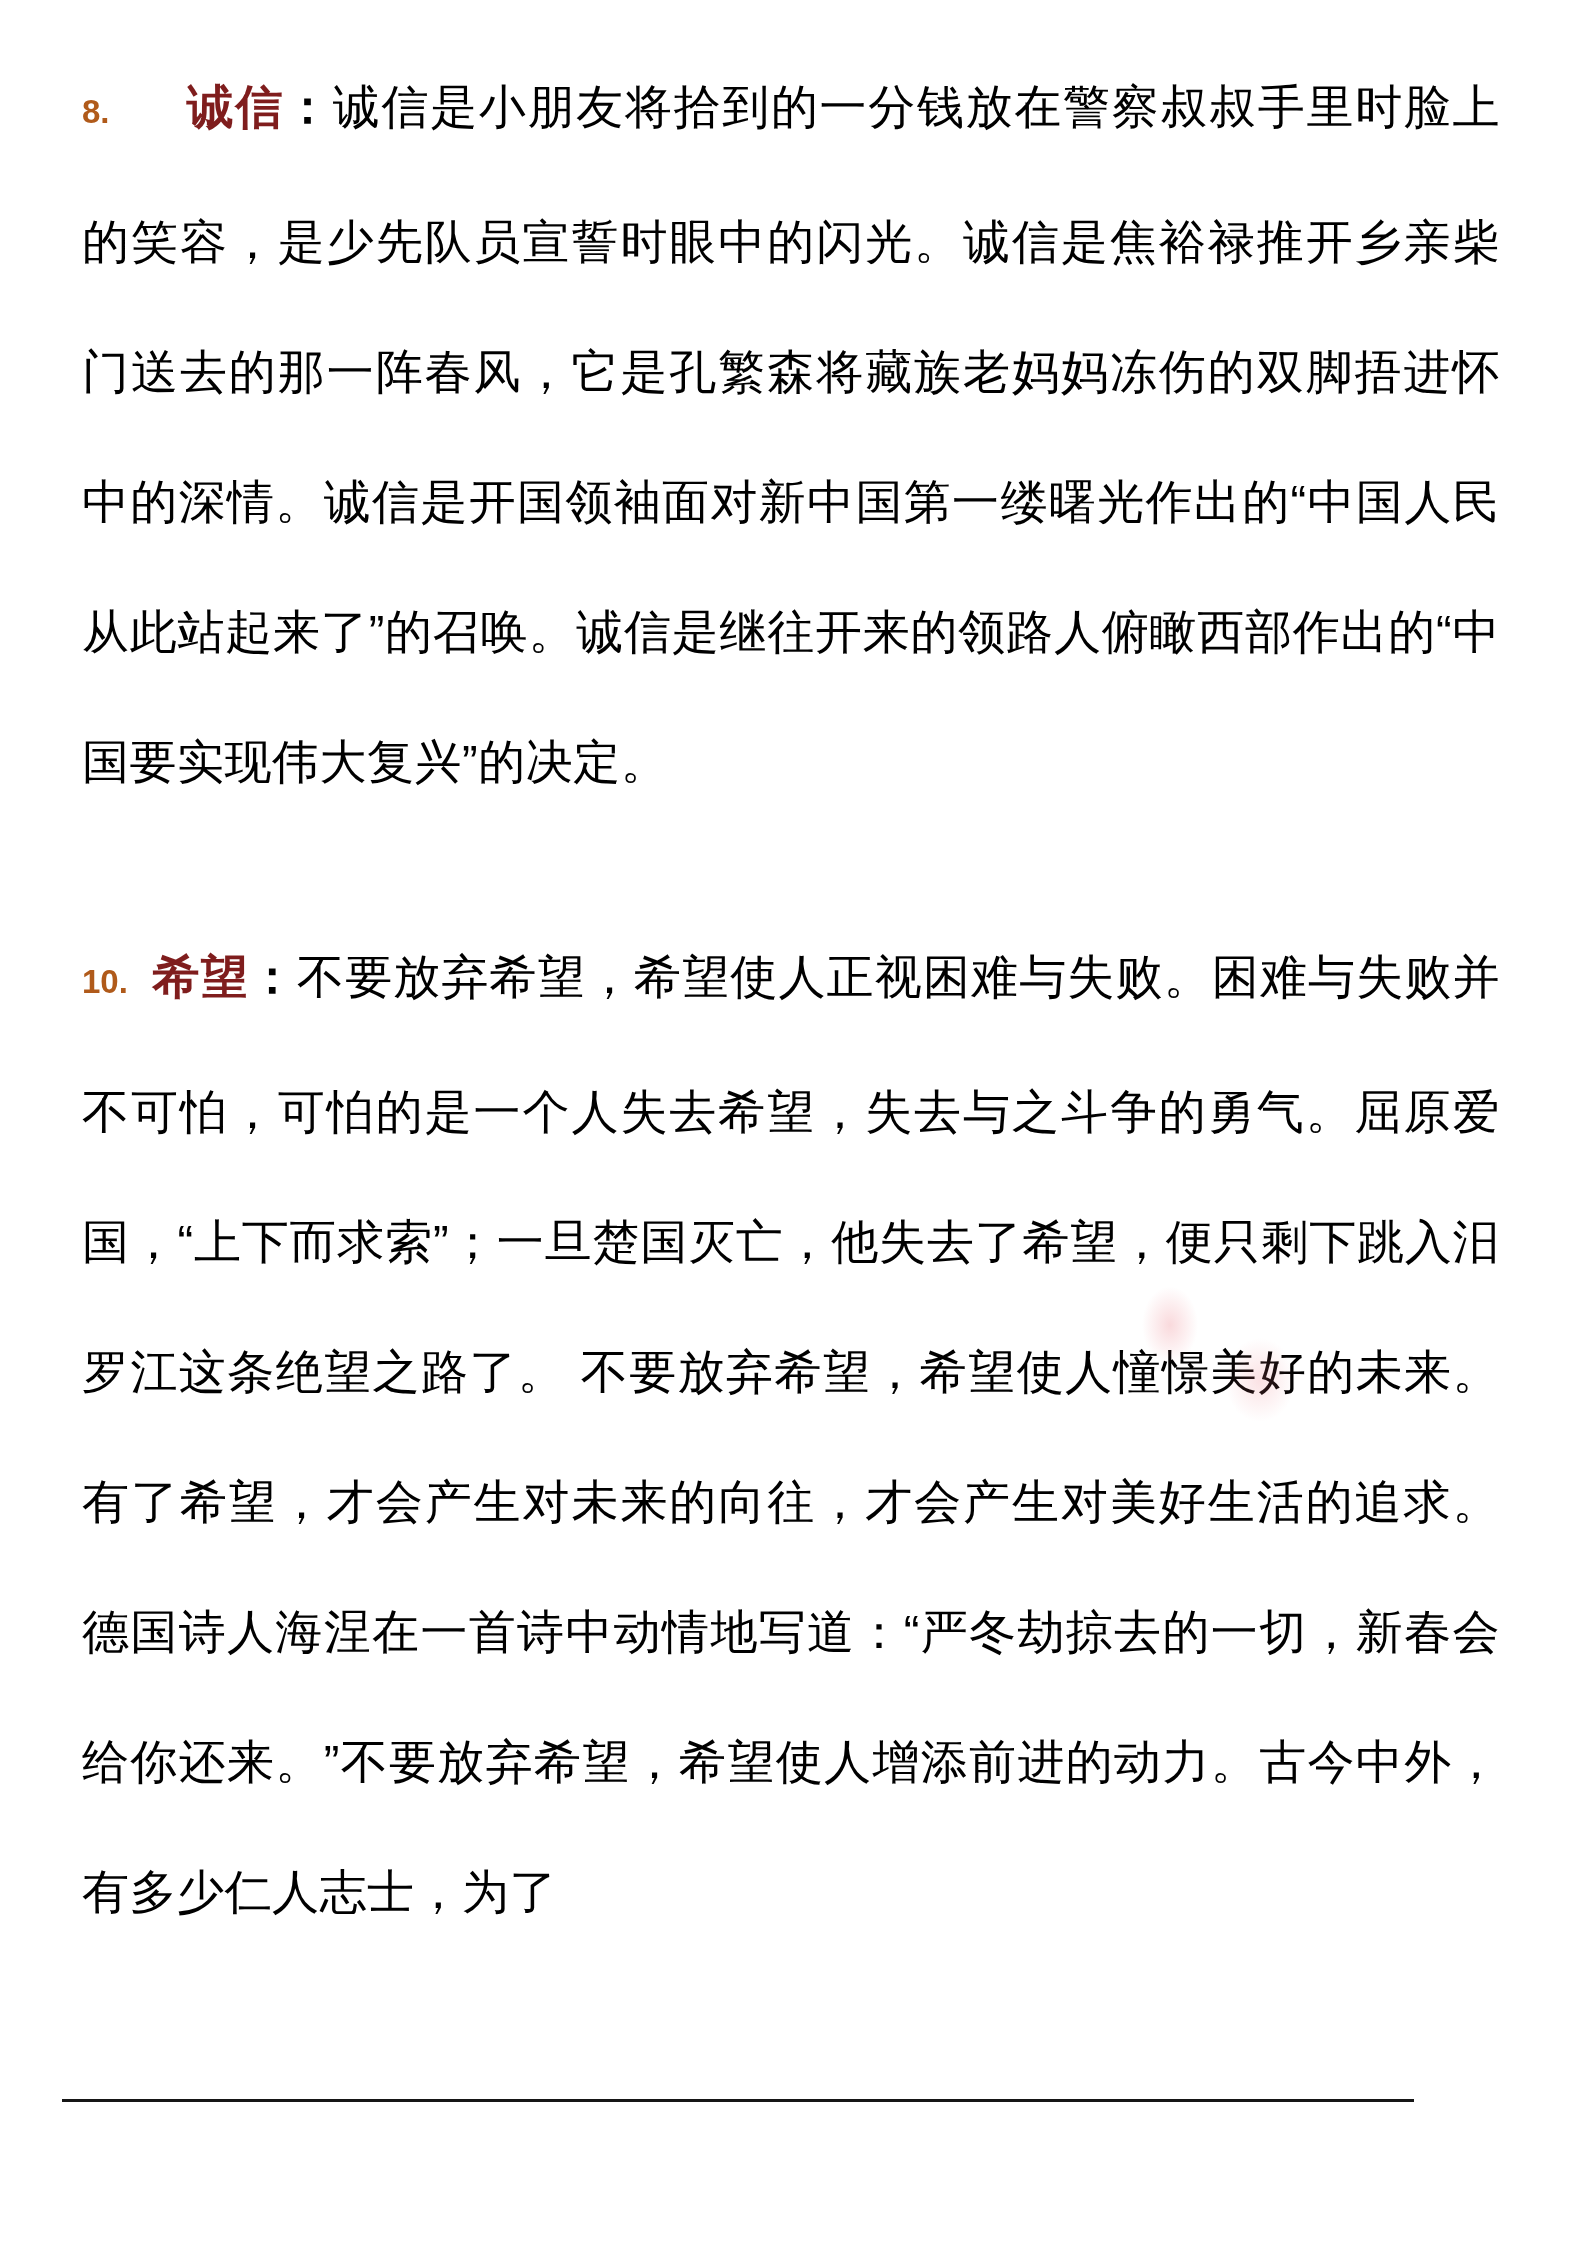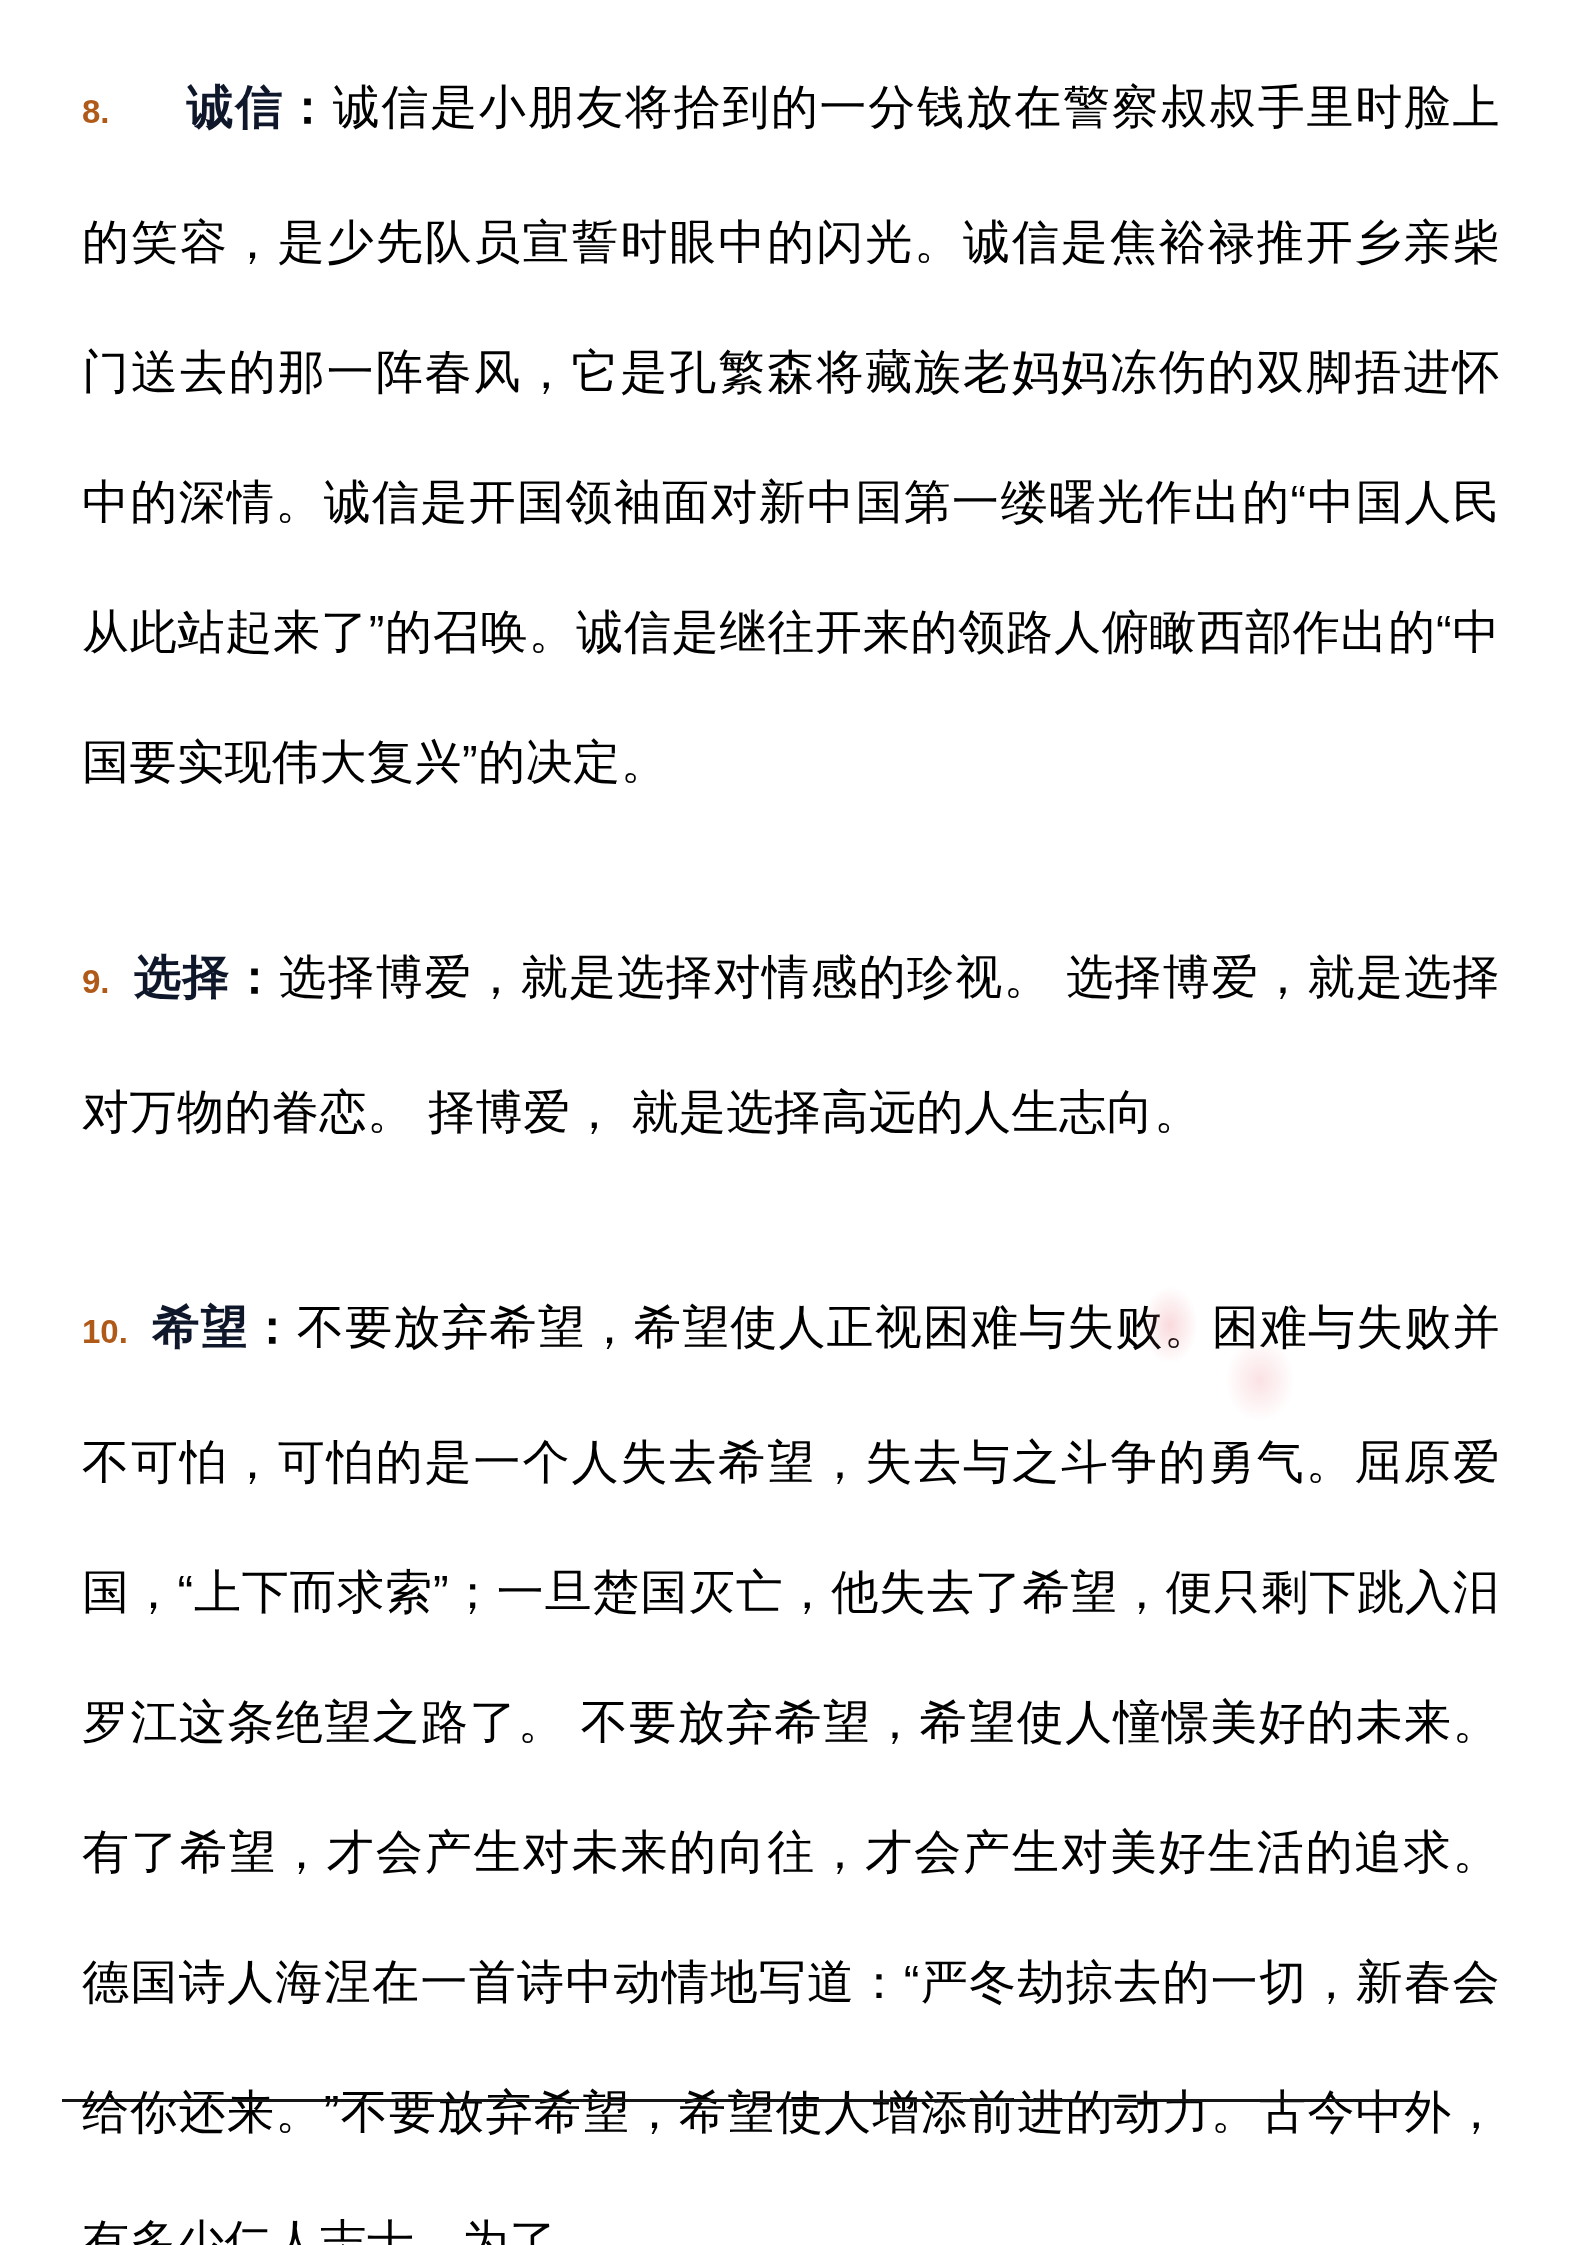--- a/index.html
+++ b/index.html
@@ -31,21 +31,21 @@
   .num {
     color: #b05a1a;
     font-size: 33px;
     font-weight: 600;
     letter-spacing: 0;
   }
   .item-8 .num { margin-right: 76px; }
   .item-9 .num { margin-right: 24px; }
   .item-10 .num { margin-right: 24px; }
   .title {
-    color: #0f172a;
+    color: #7f1d1d;
     font-weight: bold;
   }
   .colon {
     color: #000000;
     font-weight: bold;
   }
   .body-text {
     color: #000000;
   }
   .strike-line {
@@ -68,20 +68,19 @@
     pointer-events: none;
   }
 </style>
 </head>
 <body>
 
 <div class="page">
 
   <p class="item item-8"><span class="num">8.</span><span class="title">诚信</span><span class="colon">：</span><span class="body-text">诚信是小朋友将拾到的一分钱放在警察叔叔手里时脸上的笑容，是少先队员宣誓时眼中的闪光。诚信是焦裕禄推开乡亲柴门送去的那一阵春风，它是孔繁森将藏族老妈妈冻伤的双脚捂进怀中的深情。诚信是开国领袖面对新中国第一缕曙光作出的“中国人民从此站起来了”的召唤。诚信是继往开来的领路人俯瞰西部作出的“中国要实现伟大复兴”的决定。</span></p>
 
-  <p class="item item-9"><span class="num">9.</span><span class="title">选择</span><span class="colon">：</span><span class="body-text">选择博爱，就是选择对情感的珍视。 选择博爱，就是选择对万物的眷恋。 择博爱， 就是选择高远的人生志向。</span></p>
 
   <p class="item item-10"><span class="num">10.</span><span class="title">希望</span><span class="colon">：</span><span class="body-text">不要放弃希望，希望使人正视困难与失败。困难与失败并不可怕，可怕的是一个人失去希望，失去与之斗争的勇气。屈原爱国，“上下而求索”；一旦楚国灭亡，他失去了希望，便只剩下跳入汨罗江这条绝望之路了。 不要放弃希望，希望使人憧憬美好的未来。有了希望，才会产生对未来的向往，才会产生对美好生活的追求。德国诗人海涅在一首诗中动情地写道：“严冬劫掠去的一切，新春会给你还来。”不要放弃希望，希望使人增添前进的动力。古今中外，有多少仁人志士，为了</span></p>
 
   <div class="strike-line"></div>
   <div class="watermark"></div>
 
 </div>
 
 </body></html>

